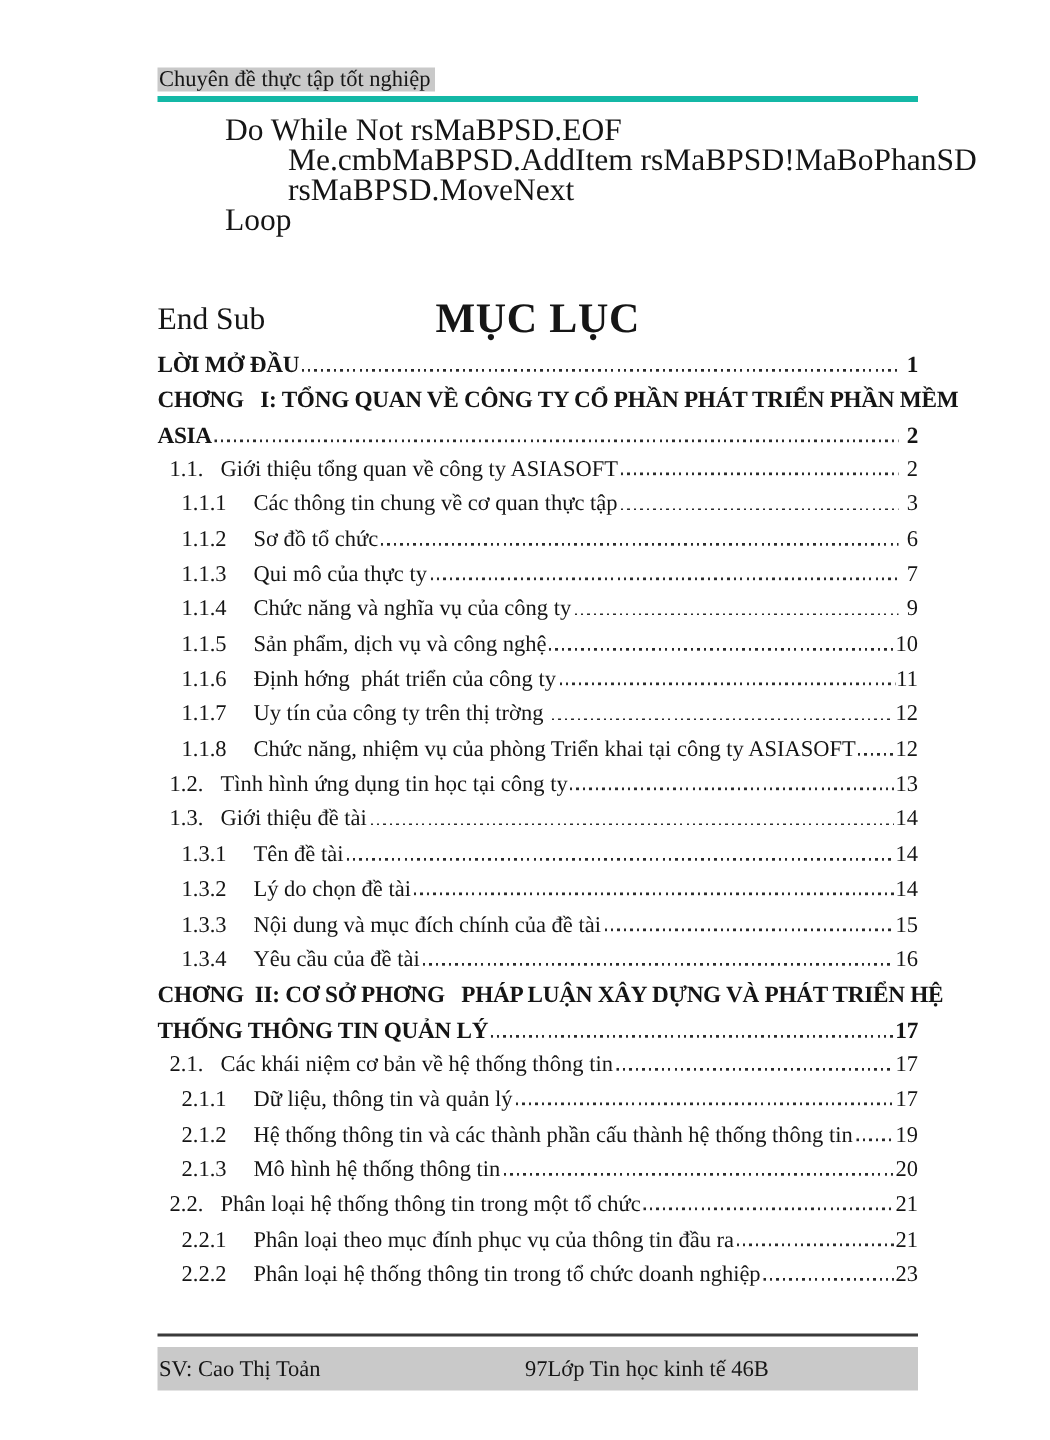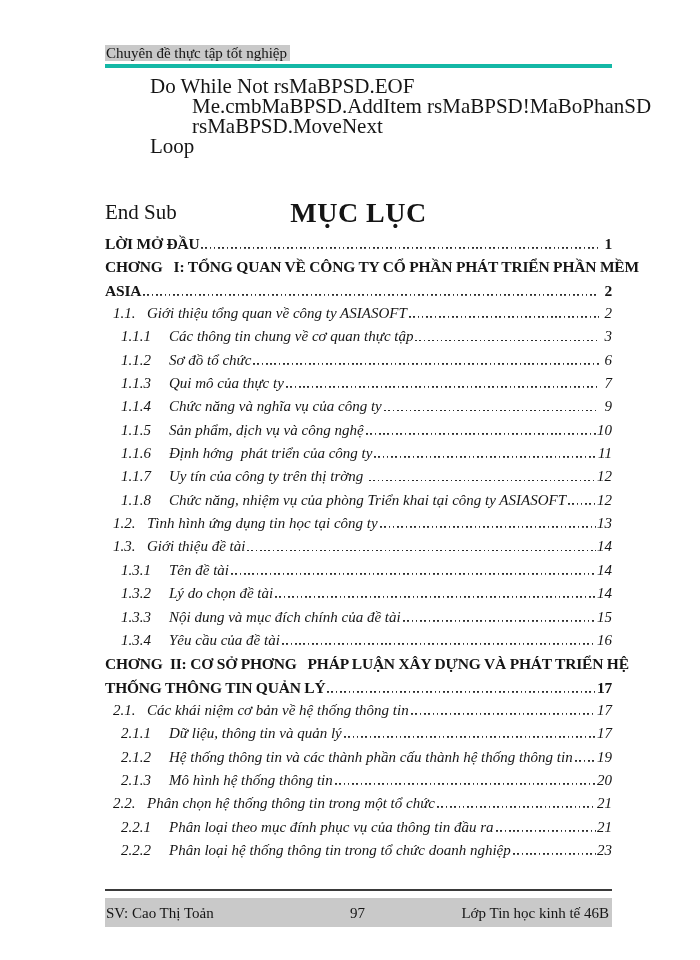--- a/index.html
+++ b/index.html
@@ -51,39 +51,39 @@
   .toc-row .leader {
     flex: 1 1 12px; align-self: baseline;
     height: 5px; margin: 0 1px 0 2px;
     background-image: repeating-linear-gradient(to right, #2b2b2b 0 1.6px, transparent 1.6px 4.3px);
     background-size: 100% 1.8px;
     background-repeat: no-repeat;
     background-position: left bottom;
   }
   .toc-row .pg { flex: 0 0 auto; min-width: 12px; text-align: right; white-space: pre; }
   .toc-row.lvl0 { font-weight: bold; font-size: 15.5px; letter-spacing: -0.2px; }
-  .toc-row.lvl1 { padding-left: 8px; font-style: italic; }
+  .toc-row.lvl1 { padding-left: 8px; }
   .toc-row.lvl1 .num { width: 34px; }
-  .toc-row.lvl2 { padding-left: 16px; font-style: italic; }
+  .toc-row.lvl2 { padding-left: 16px; }
   .toc-row.lvl2 .num { width: 48px; }
 
   
   .footer-rule {
     position: absolute; left: 105px; top: 889px; width: 507px;
     border-top: 2px solid #3a3a3a;
   }
   .footer {
     position: absolute; left: 105px; top: 898px; width: 507px; height: 29px;
     background: #c9c9c9;
     display: flex; align-items: center;
     font-size: 15px; line-height: 20px;
   }
   .footer .f-left   { flex: 1 1 0; text-align: left; padding-left: 1px; }
   .footer .f-center { flex: 0 0 auto; text-align: center; }
-  .footer .f-right  { flex: 1 1 0; text-align: right; padding-right: 3px; }
+  .footer .f-right  { flex: 1 1 0; text-align: left; padding-right: 3px; }
 </style>
 </head>
 <body>
 
 <div class="page">
 
   <div class="header">
     <span class="hl">Chuyên đề thực tập tốt nghiệp</span>
   </div>
 
@@ -222,21 +222,21 @@
         <span class="pg">19</span>
       </div>
       <div class="toc-row lvl2">
         <span class="num">2.1.3</span>
         <span class="label">Mô hình hệ thống thông tin</span>
         <span class="leader"></span>
         <span class="pg">20</span>
       </div>
       <div class="toc-row lvl1">
         <span class="num">2.2.</span>
-        <span class="label">Phân chọn hệ thống thông tin trong một tổ chức</span>
+        <span class="label">Phân loại hệ thống thông tin trong một tổ chức</span>
         <span class="leader"></span>
         <span class="pg">21</span>
       </div>
       <div class="toc-row lvl2">
         <span class="num">2.2.1</span>
         <span class="label">Phân loại theo mục đính phục vụ của thông tin đầu ra</span>
         <span class="leader"></span>
         <span class="pg">21</span>
       </div>
       <div class="toc-row lvl2">

